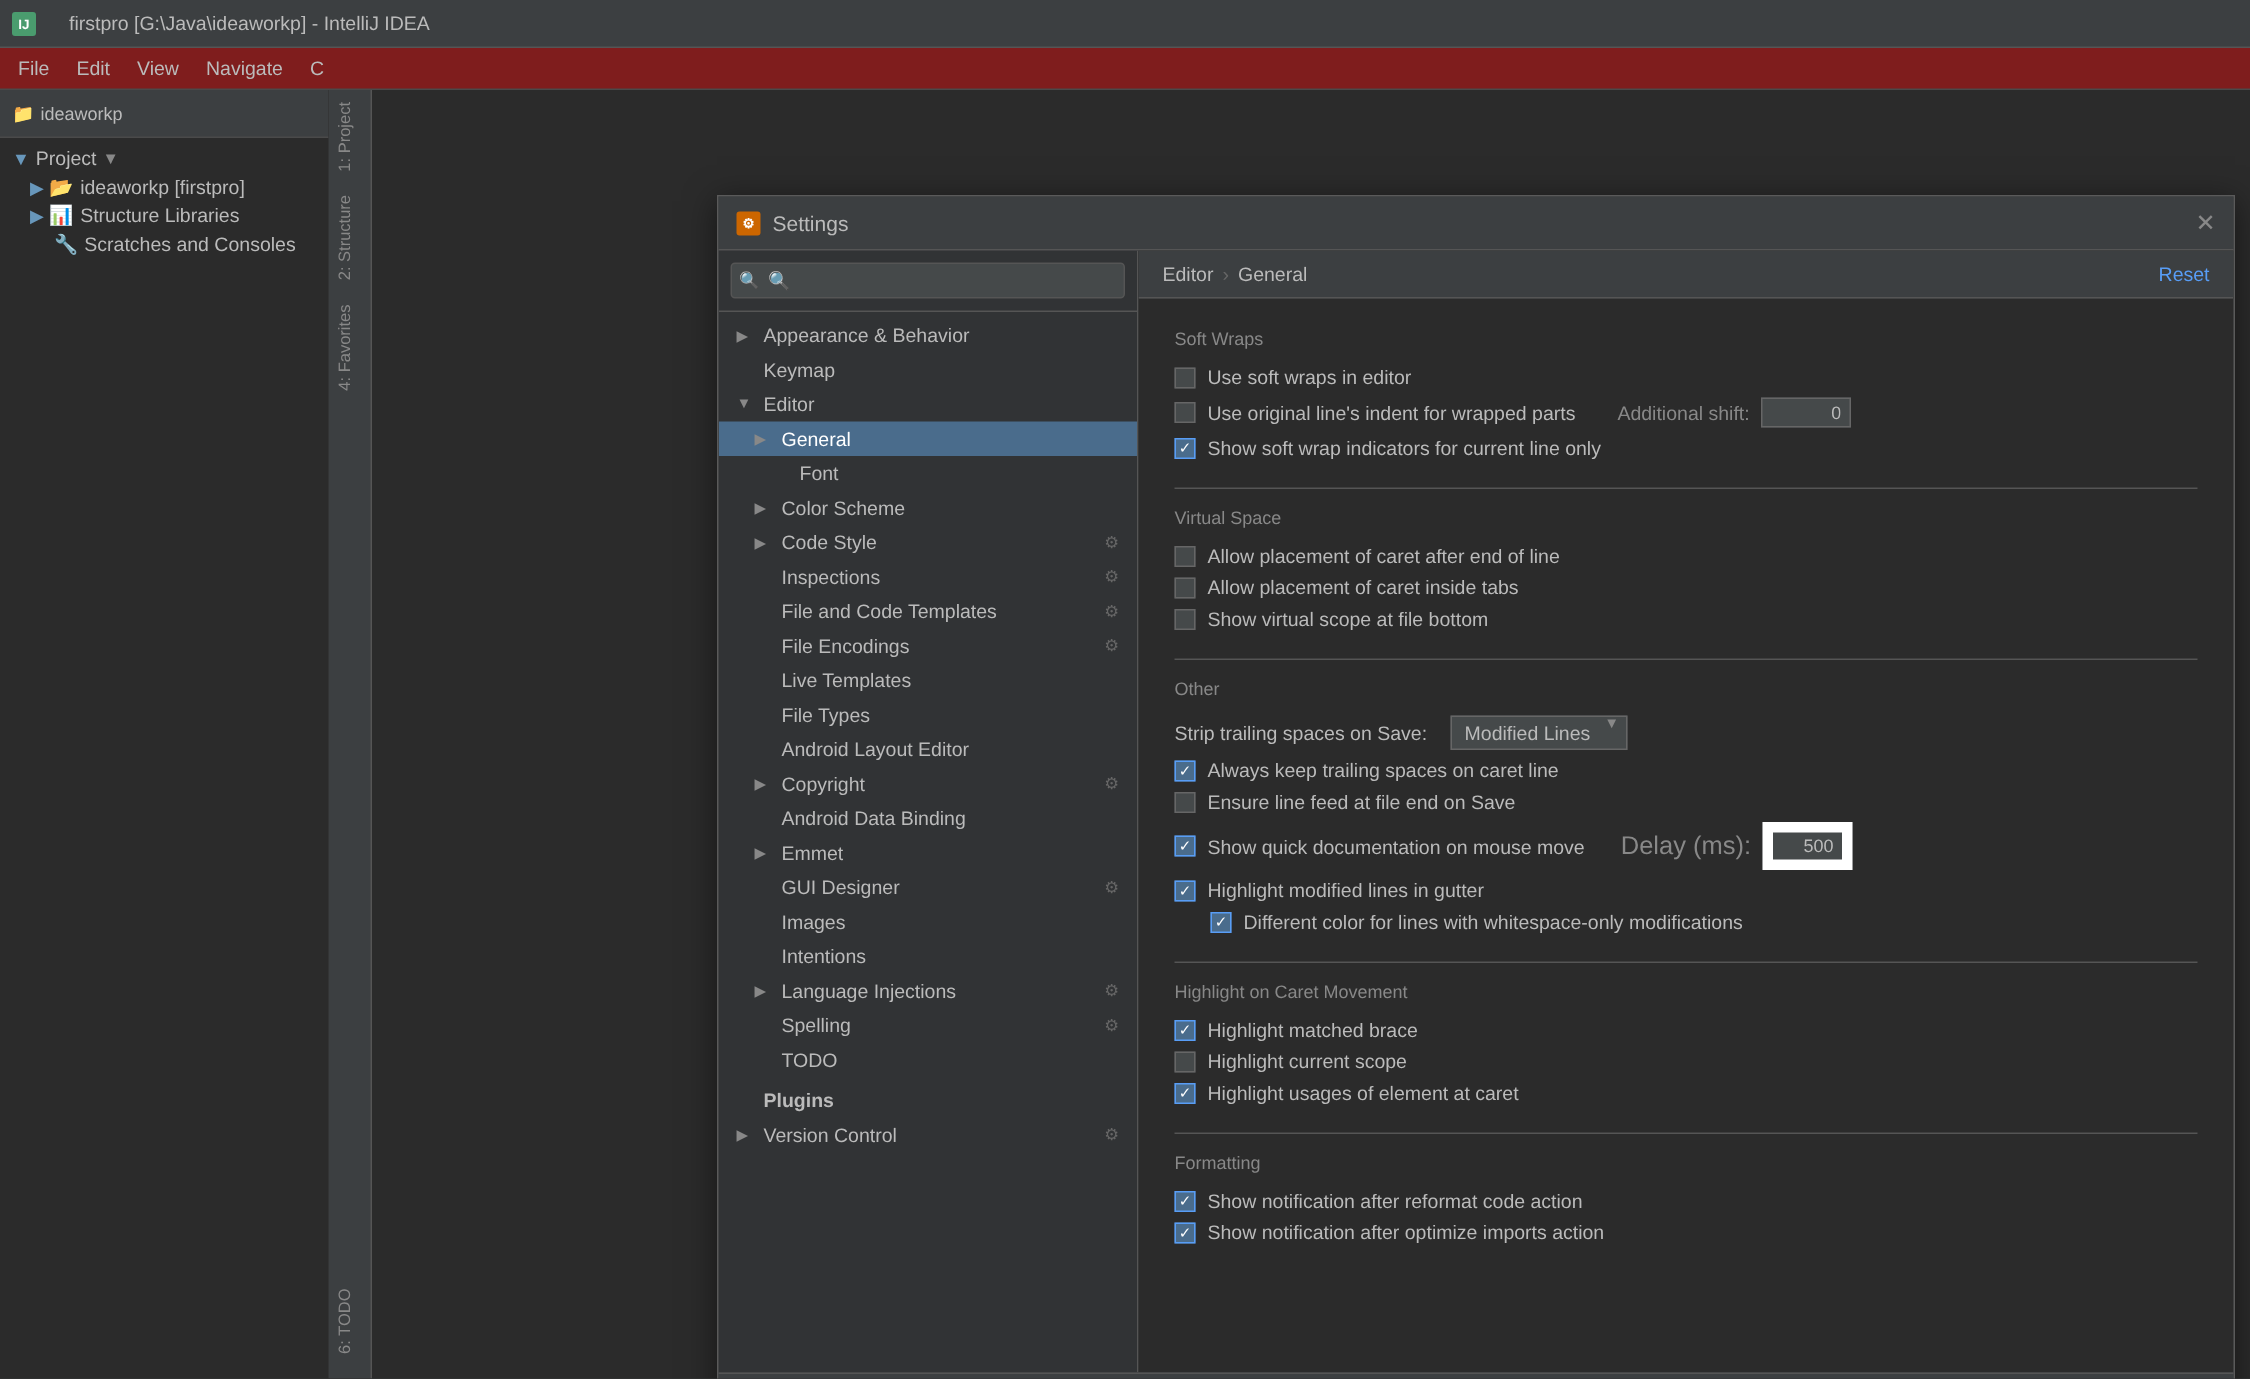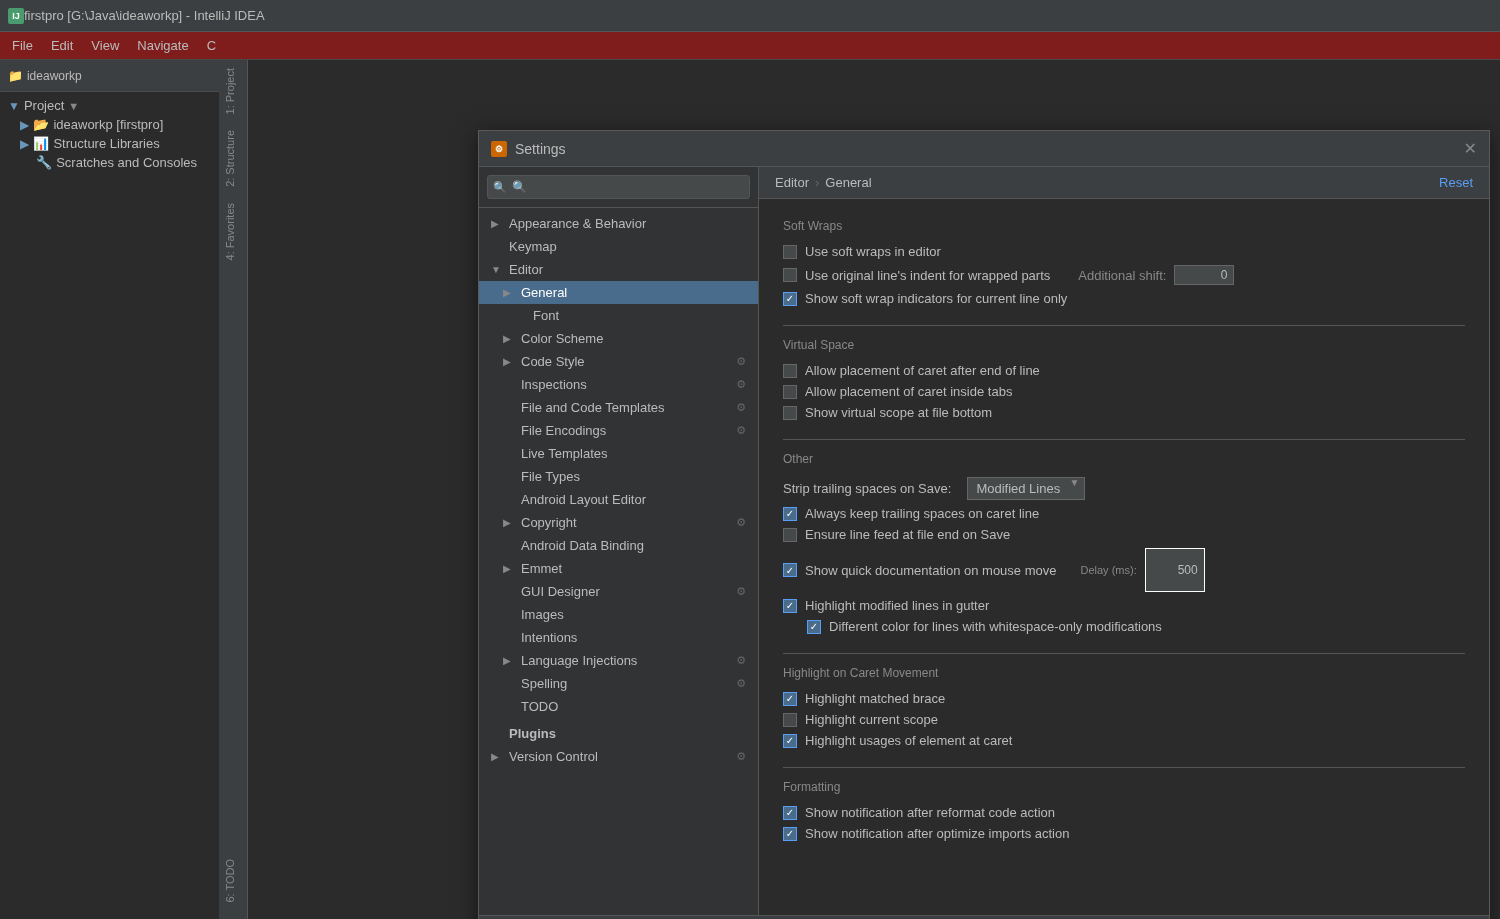--- a/index.html
+++ b/index.html
@@ -13,21 +13,21 @@
       overflow: hidden;
     }
 
     
     .title-bar {
       height: 32px;
       background: #3c3f41;
       display: flex;
       align-items: center;
       padding: 0 8px;
-      gap: 0;
+      gap: 22px;
       border-bottom: 1px solid #555;
     }
     .title-bar-icon {
       width: 16px; height: 16px;
       background: #4a9c6e;
       border-radius: 2px;
       display: flex; align-items: center; justify-content: center;
       font-size: 9px; color: white; font-weight: bold;
     }
     .title-bar-text { color: #bbbbbb; font-size: 13px; }
@@ -349,27 +349,27 @@
       align-items: flex-start;
     }
     .dropdown-arrow {
       position: absolute;
       right: 6px;
       color: #888;
       font-size: 10px;
       pointer-events: none;
     }
 
-    .delay-label { color: #888; font-size: 11px; }
+    .delay-label { color: #888; font-size: 17px; }
     .delay-input {
       width: 60px;
       background: #45494a;
-      border: 1px solid #ffffff;
-      color: #bbbbbb;
-      padding: 14px 6px;
+      border: 7px solid #ffffff;
+      color: #bbbbbb;
+      padding: 2px 6px;
       font-size: 12px;
       text-align: right;
       outline: none;
     }
 
     .indent-option {
       padding-left: 24px;
     }
 
     

